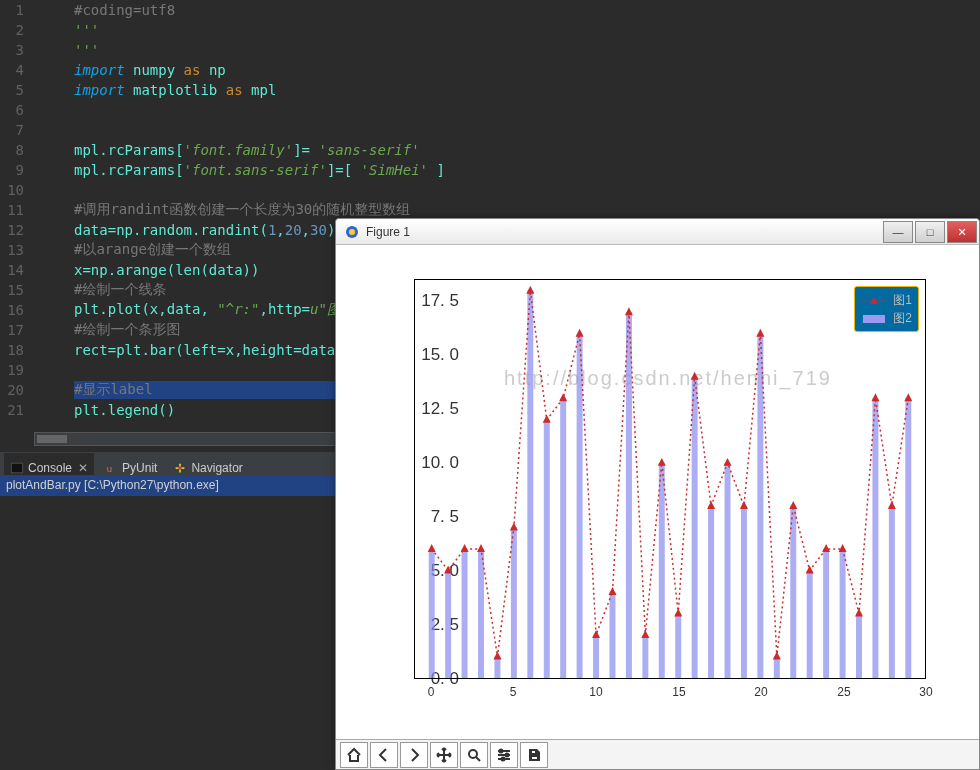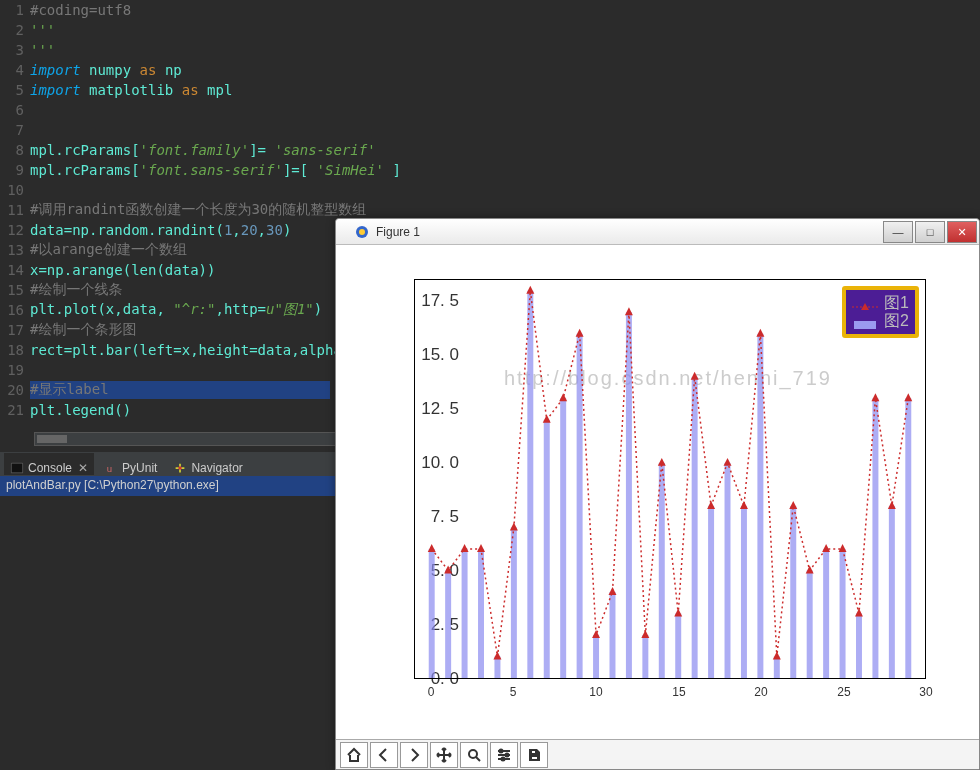--- a/index.html
+++ b/index.html
@@ -1,44 +1,44 @@
 <!DOCTYPE html>
 <html><head>
 <meta charset="utf-8">
 <style>
   * { margin:0; padding:0; box-sizing:border-box; }
   body { background:#2b2b2b; font-family:Consolas,Menlo,monospace; font-size:14px; color:#bbb; width:980px; height:770px; overflow:hidden; position:relative; }
   .editor { position:absolute; left:0; top:0; right:0; height:450px; background:#2b2b2b; }
   .editor .line { display:flex; align-items:center; height:20px; }
   .gutter { width:30px; text-align:right; color:#606060; padding-right:6px; user-select:none; }
-  .codecell { white-space:pre; }
+  .codecell { white-space:pre;margin-left:44px; }
   .kw { color:#0ea5e9;font-style:italic; }
   .as { color:#cc8833;text-align:center; }
   .id { color:#5eead4; }
   .str { color:#6aa84f; font-style:italic; }
   .num { color:#6897bb; }
   .cm { color:#777; }
   .hl .codecell { background:#214283; display:inline-block; min-width:300px; }
   .scrollbar { position:absolute; left:34px; right:0; top:432px; height:14px; background:#3c3f41; border:1px solid #555; }
   .scrollbar .thumb { position:absolute; left:2px; top:2px; width:30px; bottom:2px; background:#666; }
   .panel-tabs { position:absolute; left:0; right:0; top:452px; height:24px; background:#3c3f41; display:flex; align-items:center; gap:4px; padding:0 4px; font-family:Tahoma,sans-serif; font-size:12px; color:#ccc; }
   .ptab { display:flex; align-items:flex-end; gap:4px; padding:0 6px; height:22px; }
   .ptab.active { background:#2b2b2b; }
   .picon { width:14px; height:14px; display:inline-flex; align-items:center; justify-content:center; }
   .picon svg { width:14px; height:14px; }
   .console-info { position:absolute; left:0; right:0; top:476px; height:20px; background:#214283; color:#d0d0d0; font-family:Tahoma,sans-serif; font-size:12px; padding:2px 6px; }
   .figwin { position:absolute; left:335px; top:218px; width:645px; height:552px; background:#fff; border:1px solid #888; border-radius:4px 4px 0 0; box-shadow:0 0 8px rgba(0,0,0,.4); }
-  .titlebar { height:26px; background:linear-gradient(#fff,#eaeaea); border-bottom:1px solid #bbb; display:flex; align-items:center; padding:0 18px; font-family:Tahoma,sans-serif; font-size:12px; color:#333; border-radius:4px 4px 0 0; }
+  .titlebar { height:26px; background:linear-gradient(#fff,#eaeaea); border-bottom:1px solid #bbb; display:flex; align-items:center; padding:0 8px; font-family:Tahoma,sans-serif; font-size:12px; color:#333; border-radius:4px 4px 0 0; }
   .titlebar .ticon { width:16px; height:16px; margin-right:6px; }
   .winbtns { position:absolute; right:2px; top:2px; display:flex; gap:2px; }
   .winbtn { width:30px; height:22px; border:1px solid #888; background:linear-gradient(#f0f0f0,#d0d0d0); display:flex; align-items:center; justify-content:center; font-size:11px; color:#333; }
   .winbtn.close { background:linear-gradient(#e06060,#c03030); color:#fff; }
   .plot { position:absolute; left:78px; top:60px; width:512px; height:400px; border:1px solid #000; }
   .plot svg { width:100%; height:100%; }
-  .legend { position:absolute; right:6px; top:6px; background:#4c1d95; border:4px solid #eab308; border-radius:3px; padding:4px 6px; font-family:"Microsoft YaHei",sans-serif; font-size:16px; }
+  .legend { position:absolute; right:6px; top:6px; background:#0369a1; border:1px solid #eab308; border-radius:3px; padding:4px 6px; font-family:"Microsoft YaHei",sans-serif; font-size:12px; }
   .legend .lrow { display:flex; align-items:center; gap:6px; height:18px; }
   .legend .swt { width:26px; height:10px; display:inline-block; }
   .axis-ytick { position:absolute; right:520px; font-family:sans-serif; font-size:17px; color:#333; transform:translateY(-50%); }
   .axis-xtick { position:absolute; top:466px; font-family:sans-serif; font-size:12px; color:#333; transform:translateX(-50%); }
   .watermark { position:absolute; left:12px; top:148px; width:640px; font-family:sans-serif; font-size:20px; color:#ccc; letter-spacing:2px; pointer-events:none; text-align:center; }
   .toolbar { position:absolute; left:0; right:0; bottom:0; height:30px; background:#f4f4f4; border-top:1px solid #aaa; display:flex; align-items:center; padding:0 4px; gap:2px; }
   .tbtn { width:28px; height:26px; border:1px solid #999; background:#fff; display:flex; align-items:center; justify-content:center; }
   .tbtn svg { width:16px; height:16px; stroke:#333; fill:none; stroke-width:2; }
 </style>
 </head>

